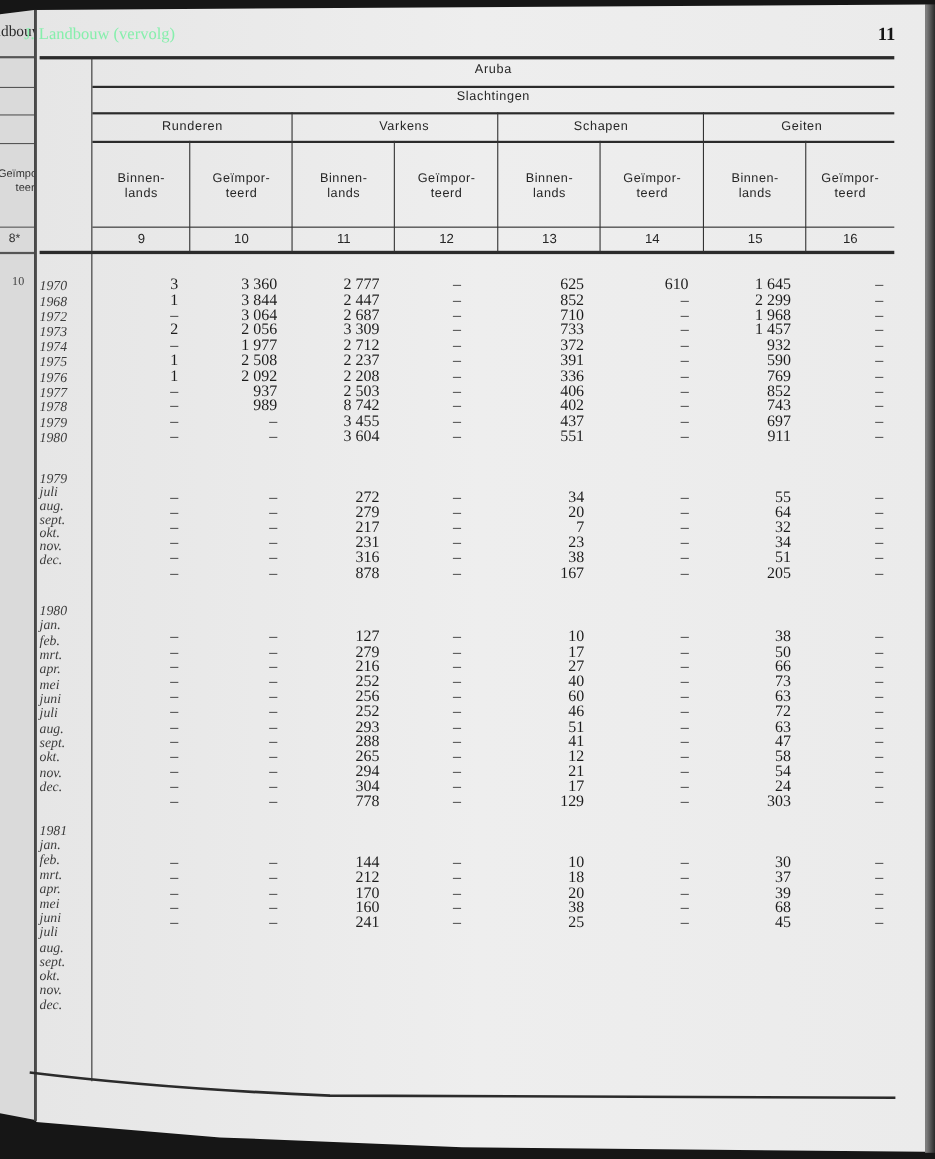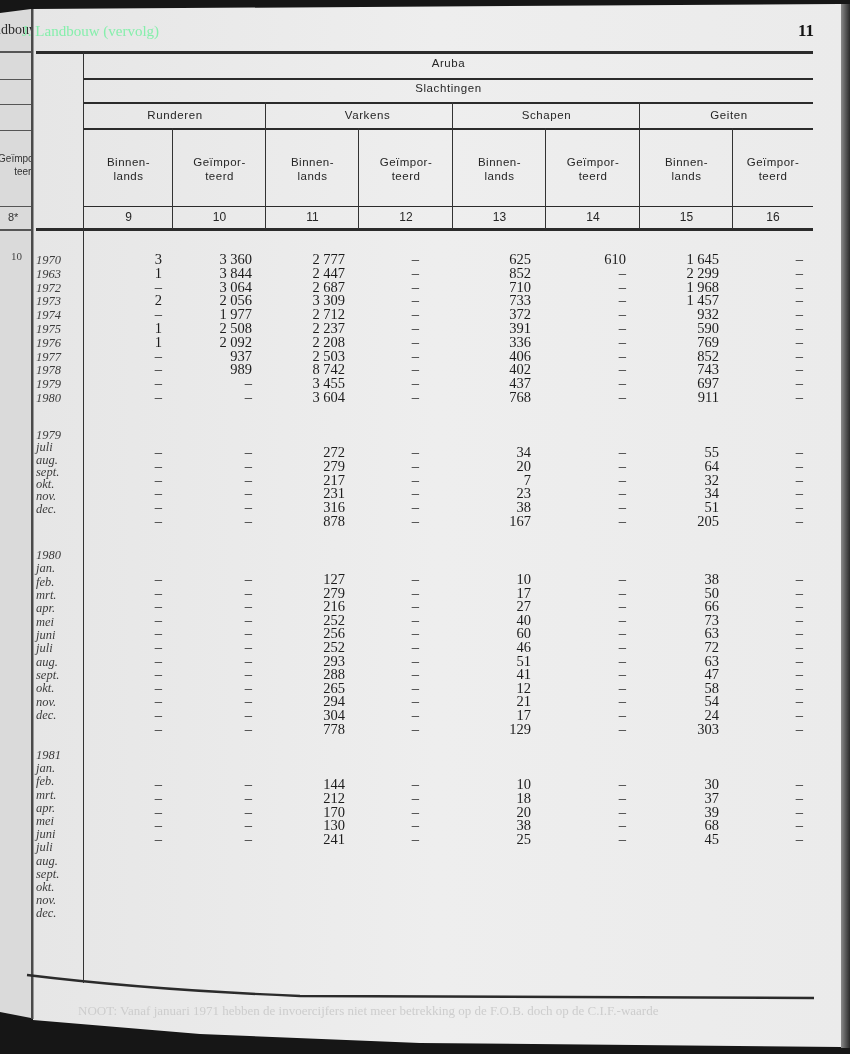--- a/index.html
+++ b/index.html
@@ -161,21 +161,21 @@
   <div class="num k10">10</div>
   <div class="num k11">11</div>
   <div class="num k12">12</div>
   <div class="num k13">13</div>
   <div class="num k14">14</div>
   <div class="num k15">15</div>
   <div class="num k16">16</div>
 
   <div class="lbls" style="top:254px;--lh:13.8px;">
     <div class="lb">1970</div>
-    <div class="lb">1963</div>
+    <div class="lb">1968</div>
     <div class="lb">1972</div>
     <div class="lb">1973</div>
     <div class="lb">1974</div>
     <div class="lb">1975</div>
     <div class="lb">1976</div>
     <div class="lb">1977</div>
     <div class="lb">1978</div>
     <div class="lb">1979</div>
     <div class="lb">1980</div>
   </div>
@@ -278,21 +278,21 @@
         <span class="c c13">437</span>
         <span class="c c14">–</span>
         <span class="c c15">697</span>
         <span class="c c16">–</span>
       </div>
     <div class="r">
         <span class="c c9">–</span>
         <span class="c c10">–</span>
         <span class="c c11">3 604</span>
         <span class="c c12">–</span>
-        <span class="c c13">768</span>
+        <span class="c c13">551</span>
         <span class="c c14">–</span>
         <span class="c c15">911</span>
         <span class="c c16">–</span>
       </div>
   </div>
 
   <div class="lbls" style="top:429px;--lh:12.3px;">
     <div class="lb">1979</div>
     <div class="lb">juli</div>
     <div class="lb">aug.</div>
@@ -544,33 +544,32 @@
         <span class="c c11">170</span>
         <span class="c c12">–</span>
         <span class="c c13">20</span>
         <span class="c c14">–</span>
         <span class="c c15">39</span>
         <span class="c c16">–</span>
       </div>
     <div class="r">
         <span class="c c9">–</span>
         <span class="c c10">–</span>
-        <span class="c c11">130</span>
+        <span class="c c11">160</span>
         <span class="c c12">–</span>
         <span class="c c13">38</span>
         <span class="c c14">–</span>
         <span class="c c15">68</span>
         <span class="c c16">–</span>
       </div>
     <div class="r">
         <span class="c c9">–</span>
         <span class="c c10">–</span>
         <span class="c c11">241</span>
         <span class="c c12">–</span>
         <span class="c c13">25</span>
         <span class="c c14">–</span>
         <span class="c c15">45</span>
         <span class="c c16">–</span>
       </div>
   </div>
 
-  <div class="bleed">NOOT:   Vanaf januari 1971 hebben de invoercijfers niet meer betrekking op de F.O.B. doch op de C.I.F.-waarde</div>
 </div>
 
 </body></html>

